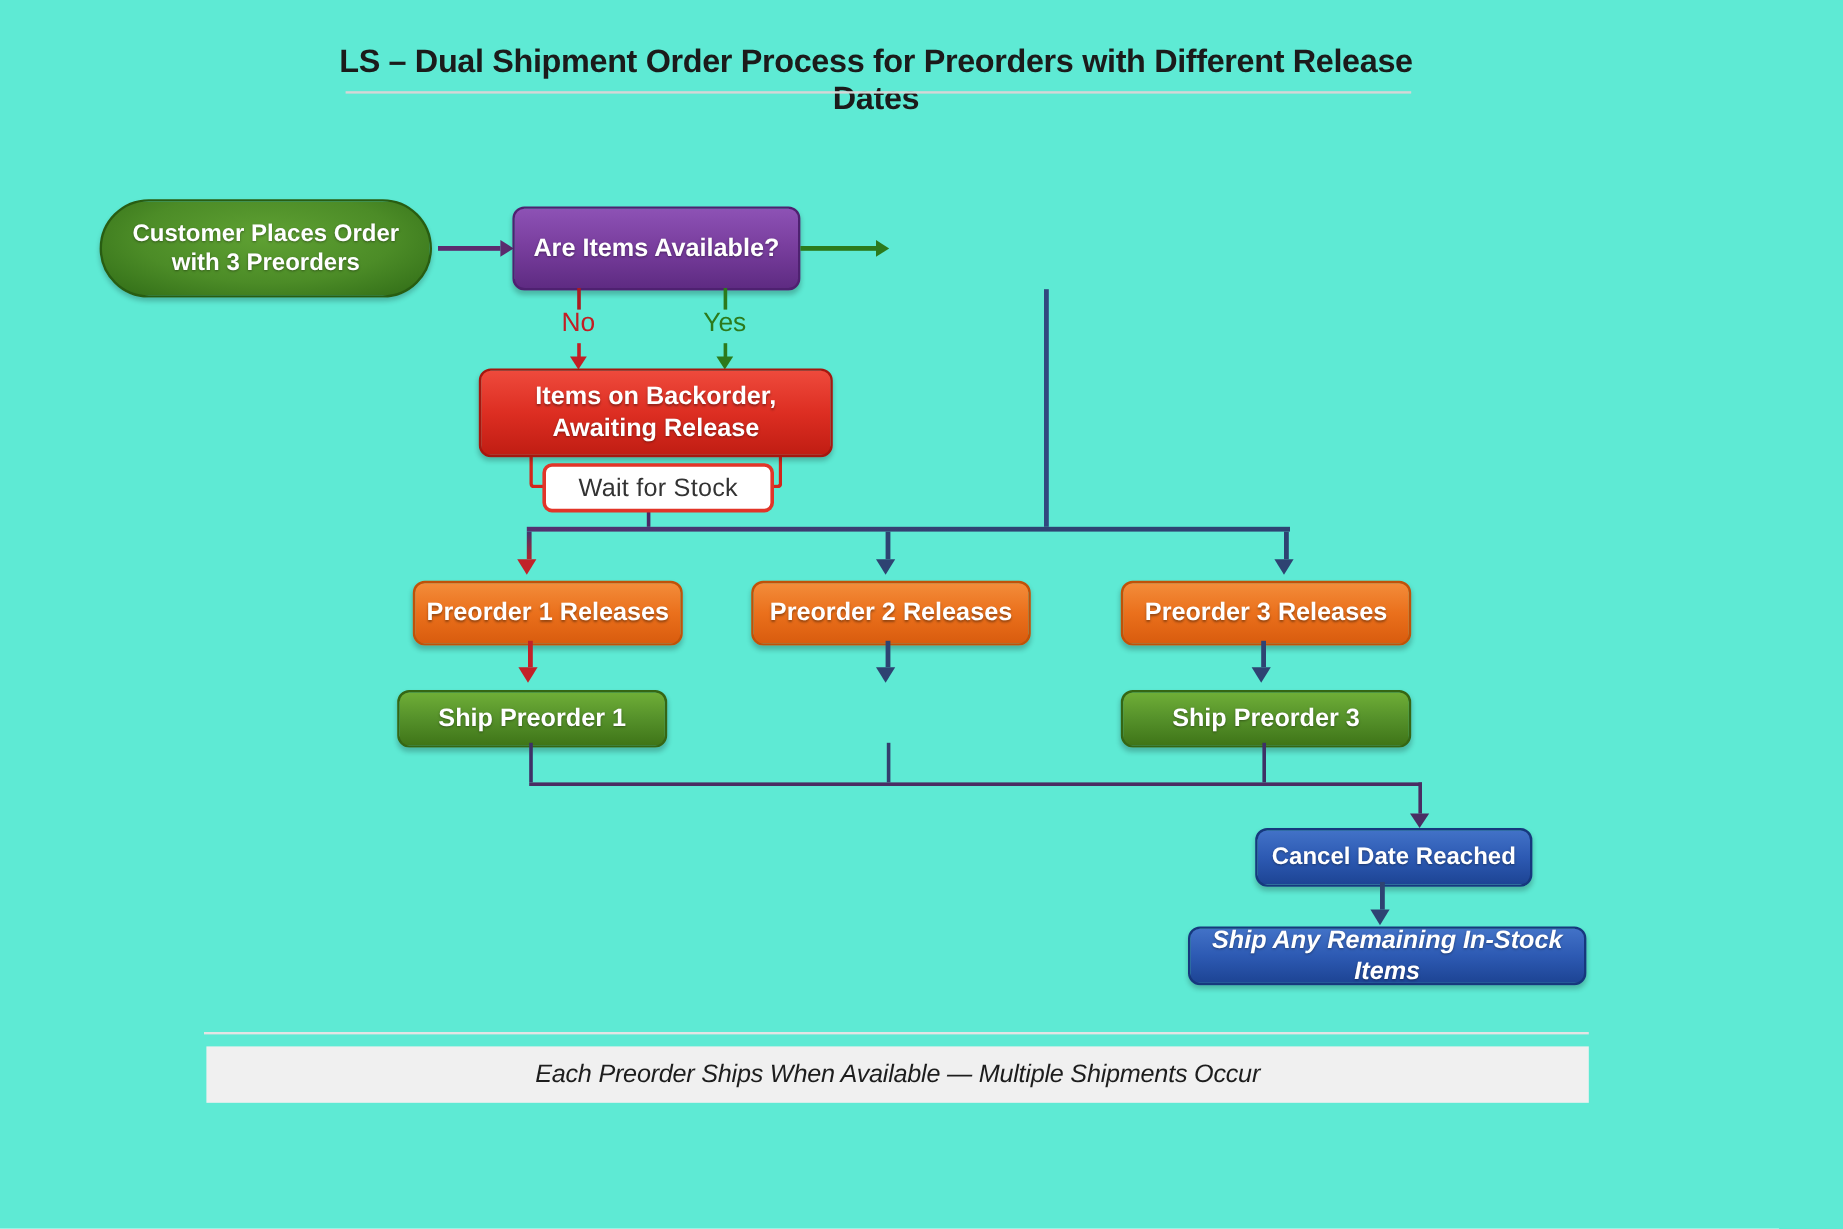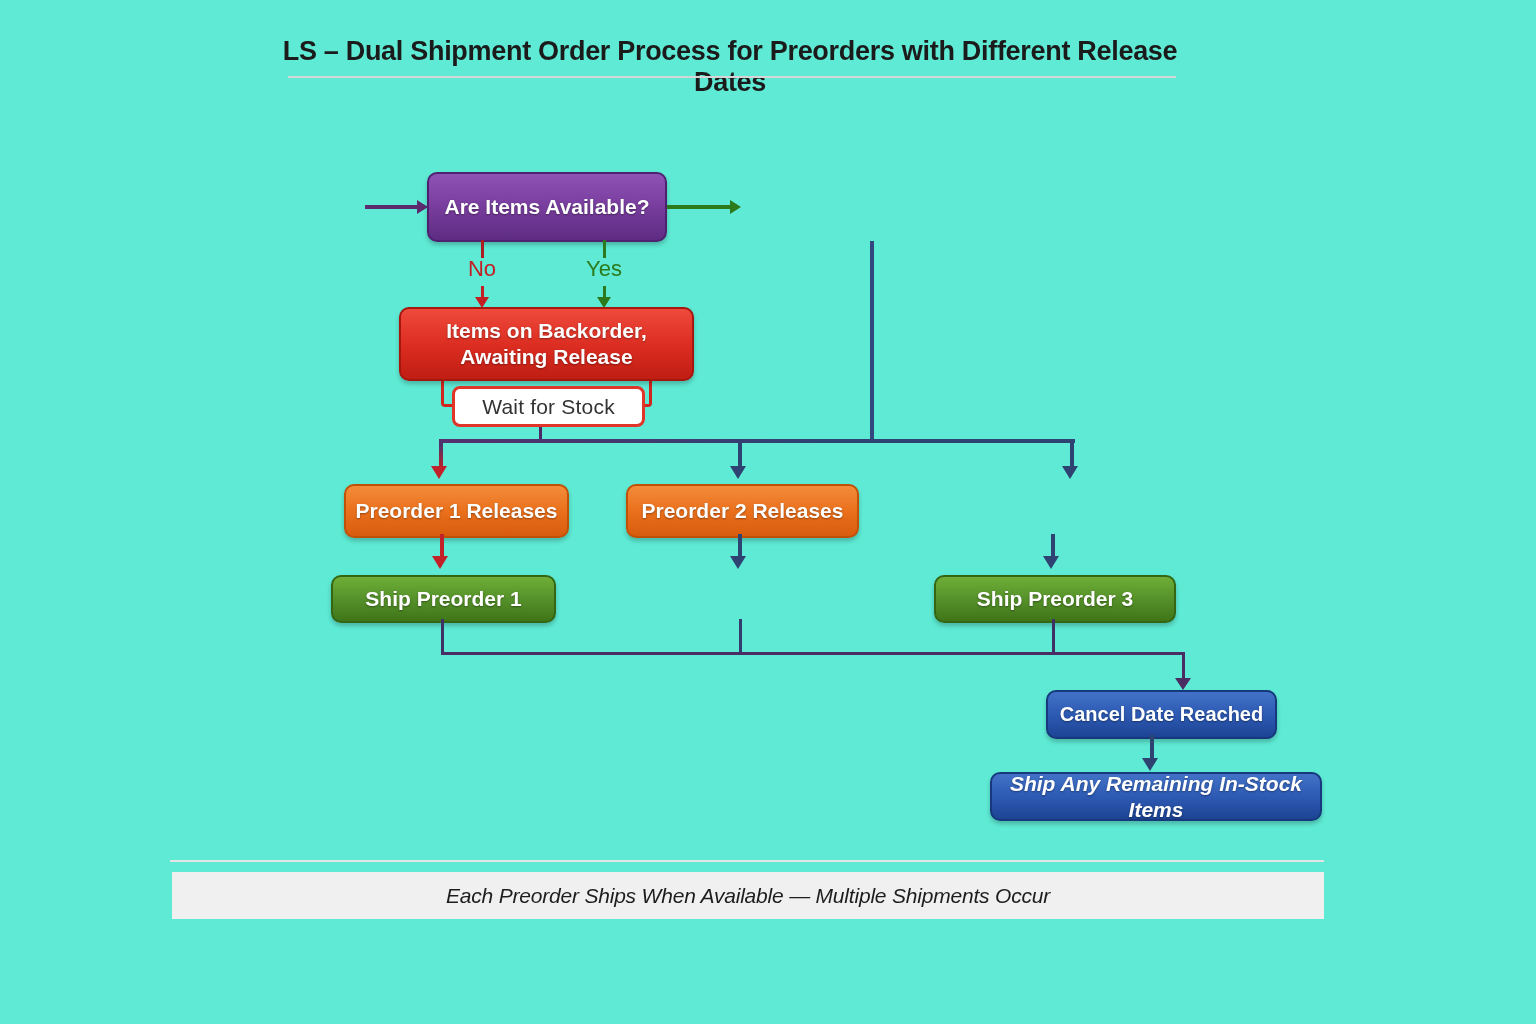--- a/index.html
+++ b/index.html
@@ -118,20 +118,21 @@
   }
 </style>
 </head>
 <body>
 
 <div class="canvas">
 
   <div class="title">LS – Dual Shipment Order Process for Preorders with Different Release Dates</div>
   <div class="title-rule"></div>
 
+  <div class="box start">Customer Places Order with 3 Preorders</div>
   <div class="line l-start-dec"></div>
   <div class="ah h-start-dec"></div>
 
   <div class="box decision">Are Items Available?</div>
   <div class="line l-dec-blue"></div>
   <div class="ah h-dec-blue"></div>
 
 
   <div class="line l-no-1"></div>
   <div class="edge-label no-label">No</div>
@@ -154,20 +155,21 @@
 
   <div class="line l-bl"></div>
   <div class="ah h-bl"></div>
   <div class="line l-bm"></div>
   <div class="ah h-bm"></div>
   <div class="line l-br"></div>
   <div class="ah h-br"></div>
 
   <div class="box orange o1">Preorder 1 Releases</div>
   <div class="box orange o2">Preorder 2 Releases</div>
+  <div class="box orange o3">Preorder 3 Releases</div>
 
   <div class="line l-o1"></div>
   <div class="ah h-o1"></div>
   <div class="line l-o2"></div>
   <div class="ah h-o2"></div>
   <div class="line l-o3"></div>
   <div class="ah h-o3"></div>
 
   <div class="box green g1">Ship Preorder 1</div>
   <div class="box green g3">Ship Preorder 3</div>

